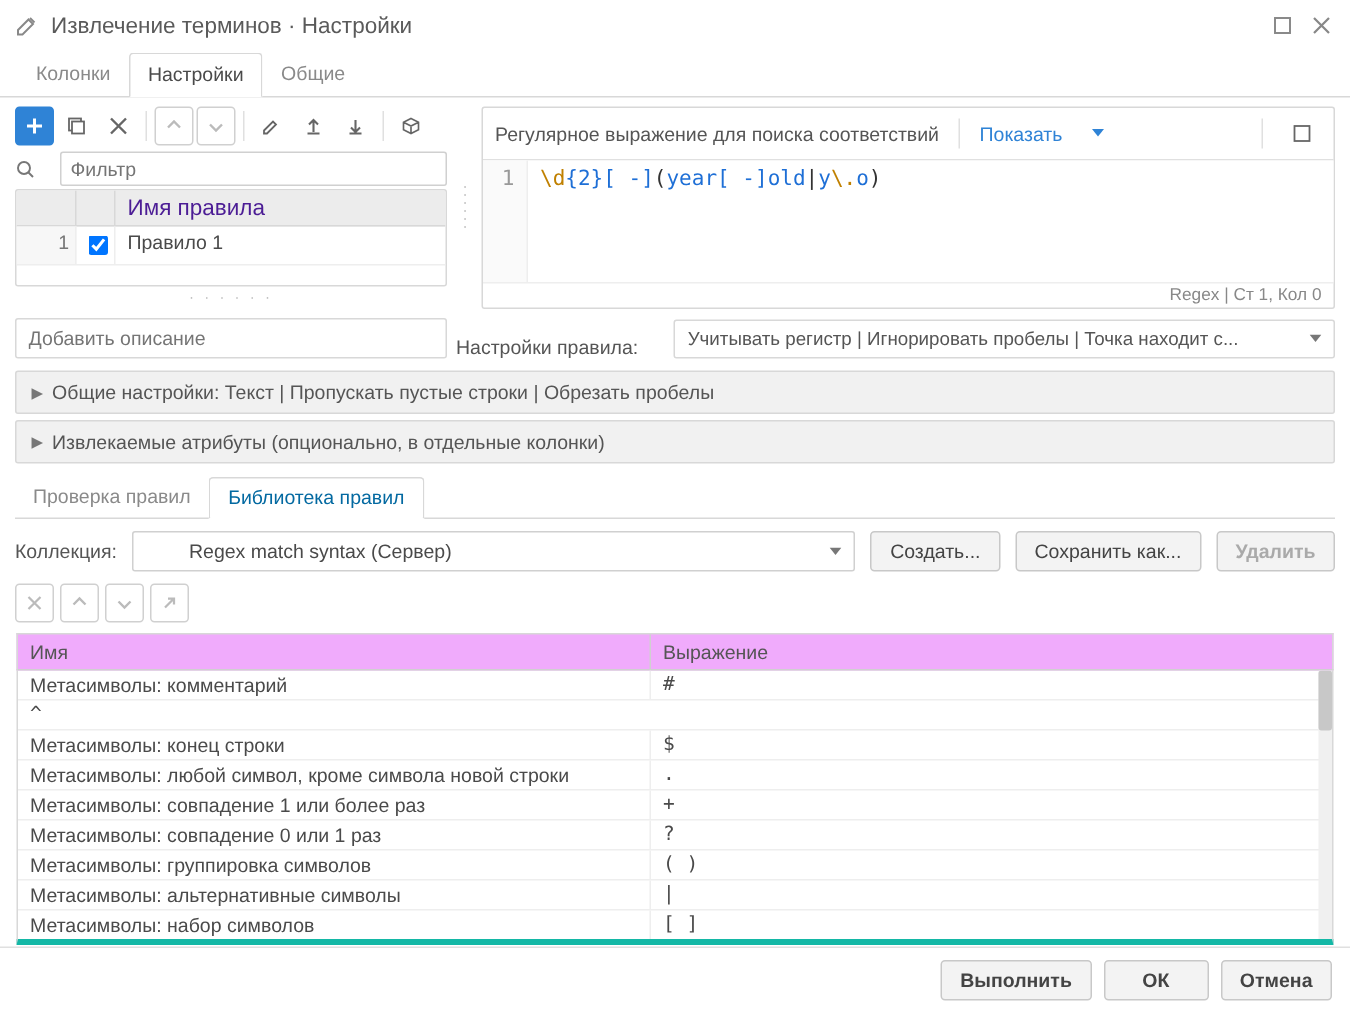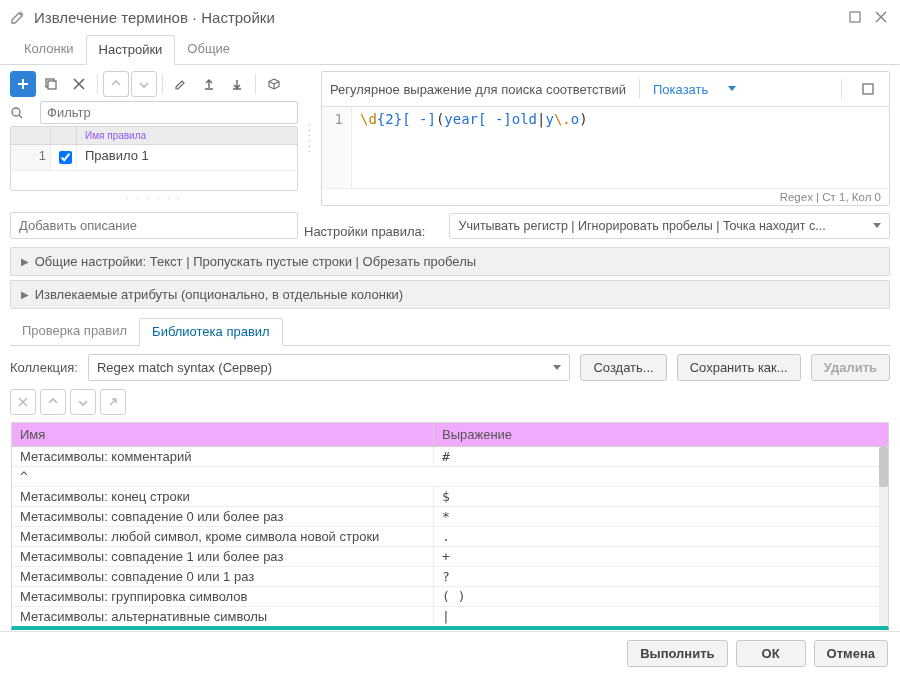--- a/index.html
+++ b/index.html
@@ -29,21 +29,21 @@
   .tbtn.primary { background: #2f83d6; border-color: #2f83d6; color: #fff; }
   .tbtn.bordered { border-color: #d0d0d0; }
   .tbtn.disabled { color: #bbb; cursor: default; }
   .sep { width: 1px; height: 20px; background: #e0e0e0; margin: 0 3px; }
 
   .filter-row { display: flex; gap: 4px; align-items: center; margin-bottom: 2px; }
   .filter-row .mag { width: 26px; text-align: center; color: #777; }
   .filter-input { flex: 1; border: 1px solid #d0d0d0; border-radius: 2px; padding: 3px 6px; font-size: 13px; color: #555; }
 
   .rule-table { flex: 1; border: 1px solid #d8d8d8; border-radius: 2px; overflow: hidden; display: flex; flex-direction: column; }
-  .rule-header { background: #ececec; border-bottom: 1px solid #d8d8d8; display: flex; font-size: 10px; color: #8b5cf6; }
+  .rule-header { background: #ececec; border-bottom: 1px solid #d8d8d8; display: flex; font-size: 15px; color: #4c1d95; }
   .rule-header .col-num { width: 40px; border-right: 1px solid #d8d8d8; padding: 3px 4px; }
   .rule-header .col-chk { width: 26px; border-right: 1px solid #d8d8d8; padding: 3px 4px; }
   .rule-header .col-name { flex: 1; padding: 3px 8px; }
   .rule-row { display: flex; border-bottom: 1px solid #eee; font-size: 13px; }
   .rule-row .col-num { width: 40px; border-right: 1px solid #eee; padding: 3px 4px; text-align: right; color: #777; background: #f7f7f7; }
   .rule-row .col-chk { width: 26px; border-right: 1px solid #eee; padding: 3px 4px; text-align: center; }
   .rule-row .col-name { flex: 1; padding: 3px 8px; }
   .dots-row { text-align: center; color: #bbb; font-size: 10px; letter-spacing: 2px; padding: 2px 0; }
 
   .code-header { display: flex; align-items: center; padding: 4px 8px; border-bottom: 1px solid #e0e0e0; font-size: 13px; color: #555; gap: 10px; }
@@ -68,21 +68,21 @@
   .acc-item { border: 1px solid #d8d8d8; border-radius: 2px; background: #f1f1f1; padding: 6px 10px; display: flex; align-items: center; cursor: pointer; margin-bottom: 4px; font-size: 13px; color: #555; }
   .acc-item .triangle { margin-right: 6px; color: #777; font-size: 10px; }
 
   .lower-tabs { display: flex; border-bottom: 1px solid #d8d8d8; margin-top: 4px; }
   .ltab { padding: 5px 12px 6px 12px; color: #8a8a8a; cursor: pointer; position: relative; top: 1px; font-size: 13px; }
   .ltab.active { color: #0369a1; border: 1px solid #d8d8d8; border-bottom: 1px solid #fff; border-radius: 3px 3px 0 0; background: #fff; }
 
   .collection-row { display: flex; align-items: center; gap: 10px; margin-top: 8px; }
   .collection-row label { color: #555; }
   .collection-select { flex: 1; border: 1px solid #d0d0d0; border-radius: 2px; padding: 5px 8px; background: #fff; display: flex; align-items: center; cursor: pointer; }
-  .collection-select .sel-txt { flex: 1; }
+  .collection-select .sel-txt { flex: 1; margin-left: 29px; }
   .btn { border: 1px solid #c8c8c8; background: #f3f3f3; border-radius: 3px; padding: 5px 12px; font-size: 13px; color: #444; cursor: pointer; }
   .btn.disabled { color: #aaa; cursor: default; font-weight: bold; }
 
   .lib-toolbar { display: flex; gap: 4px; margin-top: 8px; }
 
   .lib-table-wrap { flex: 1; margin-top: 6px; border: 1px solid transparent; display: flex; flex-direction: column; min-height: 0; }
   .lib-header { display: flex; background: #f0abfc; border: 1px solid #d8d8d8; border-bottom: 1px solid #d0d0d0; font-size: 13px; color: #555; }
   .lib-header .lh-name { width: 422px; padding: 4px 8px; border-right: 1px solid #d0d0d0; }
   .lib-header .lh-expr { flex: 1; padding: 4px 8px; }
   .lib-body { flex: 1; overflow: hidden; border-left: 1px solid #d8d8d8; border-right: 1px solid #d8d8d8; border-bottom: 4px solid #14b8a6; position: relative; }
@@ -314,24 +314,20 @@
           <div class="le">#</div>
         </div>
         <div class="lib-row">
           <div class="le">^</div>
         </div>
         <div class="lib-row">
           <div class="ln">Метасимволы: конец строки</div>
           <div class="le">$</div>
         </div>
         <div class="lib-row">
-          <div class="ln">Метасимволы: совпадение 0 или более раз</div>
-          <div class="le">*</div>
-        </div>
-        <div class="lib-row">
           <div class="ln">Метасимволы: любой символ, кроме символа новой строки</div>
           <div class="le">.</div>
         </div>
         <div class="lib-row">
           <div class="ln">Метасимволы: совпадение 1 или более раз</div>
           <div class="le">+</div>
         </div>
         <div class="lib-row">
           <div class="ln">Метасимволы: совпадение 0 или 1 раз</div>
           <div class="le">?</div>

